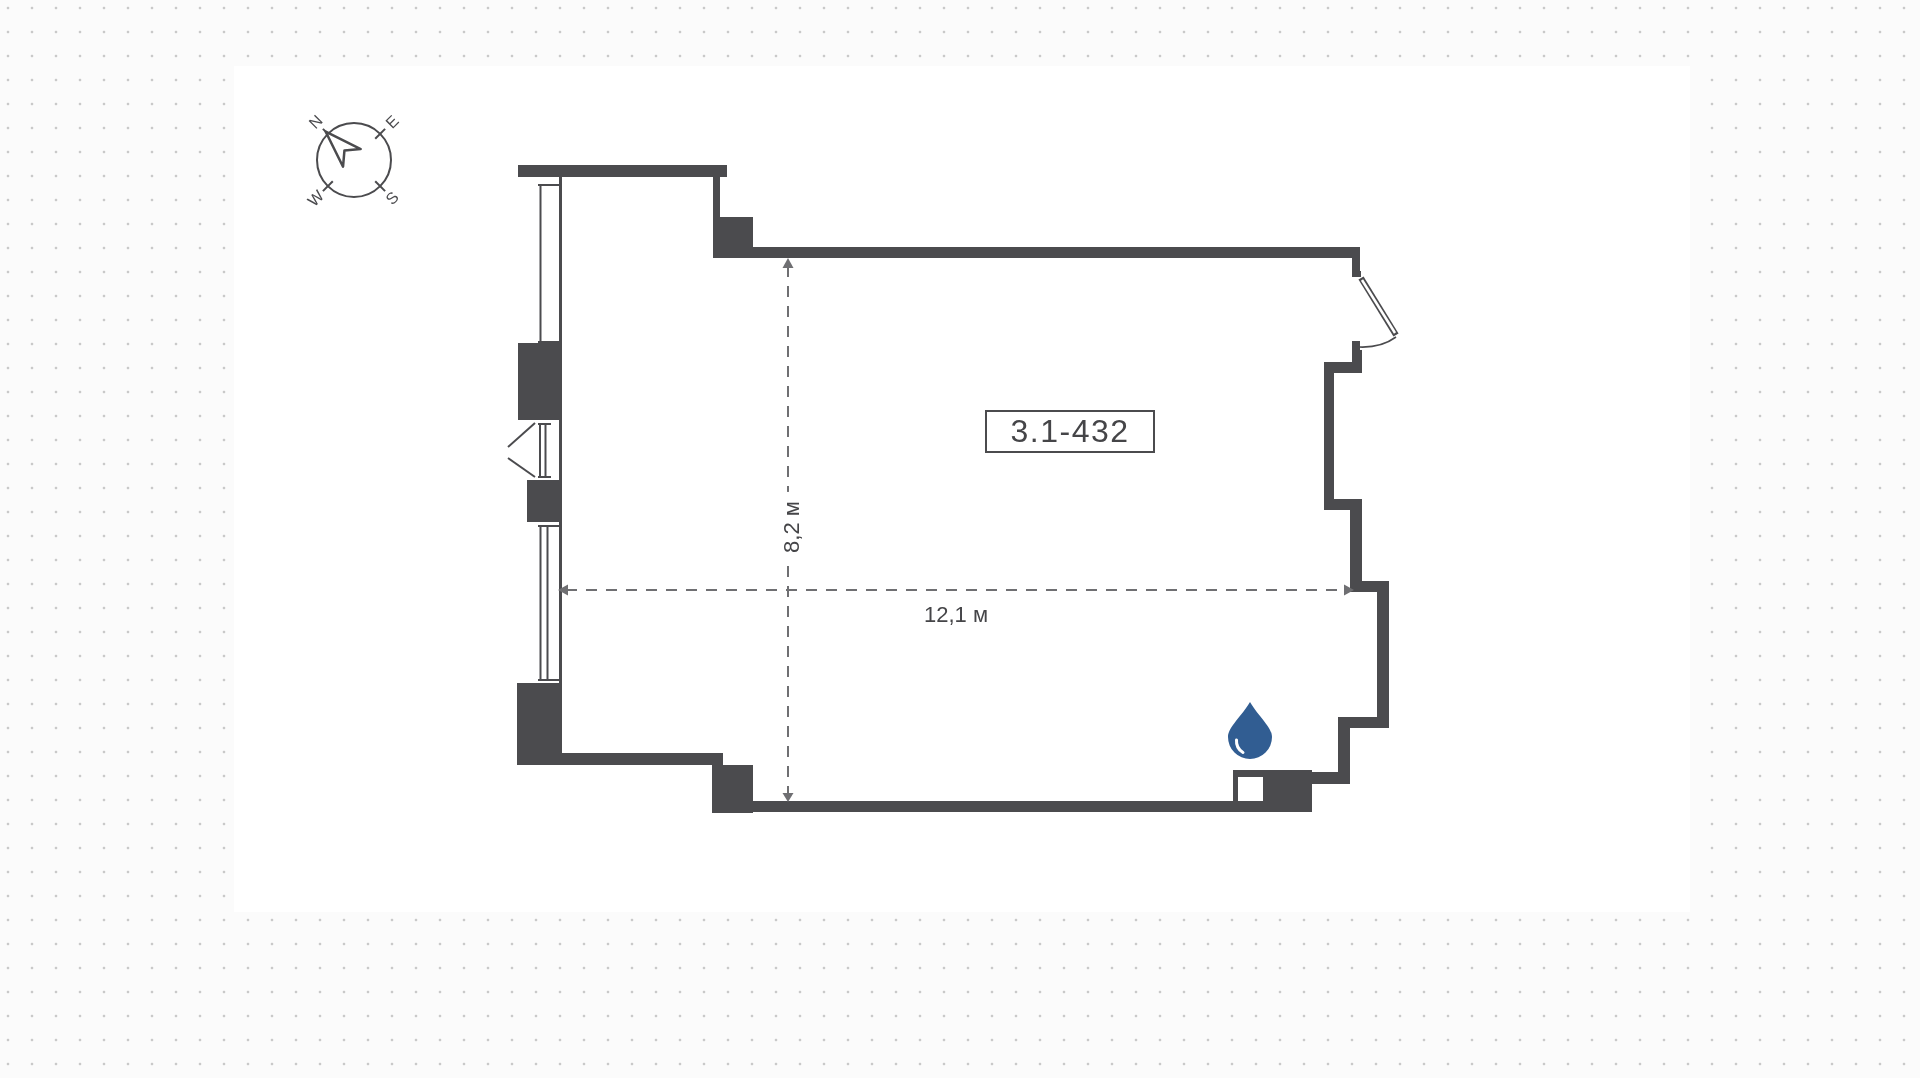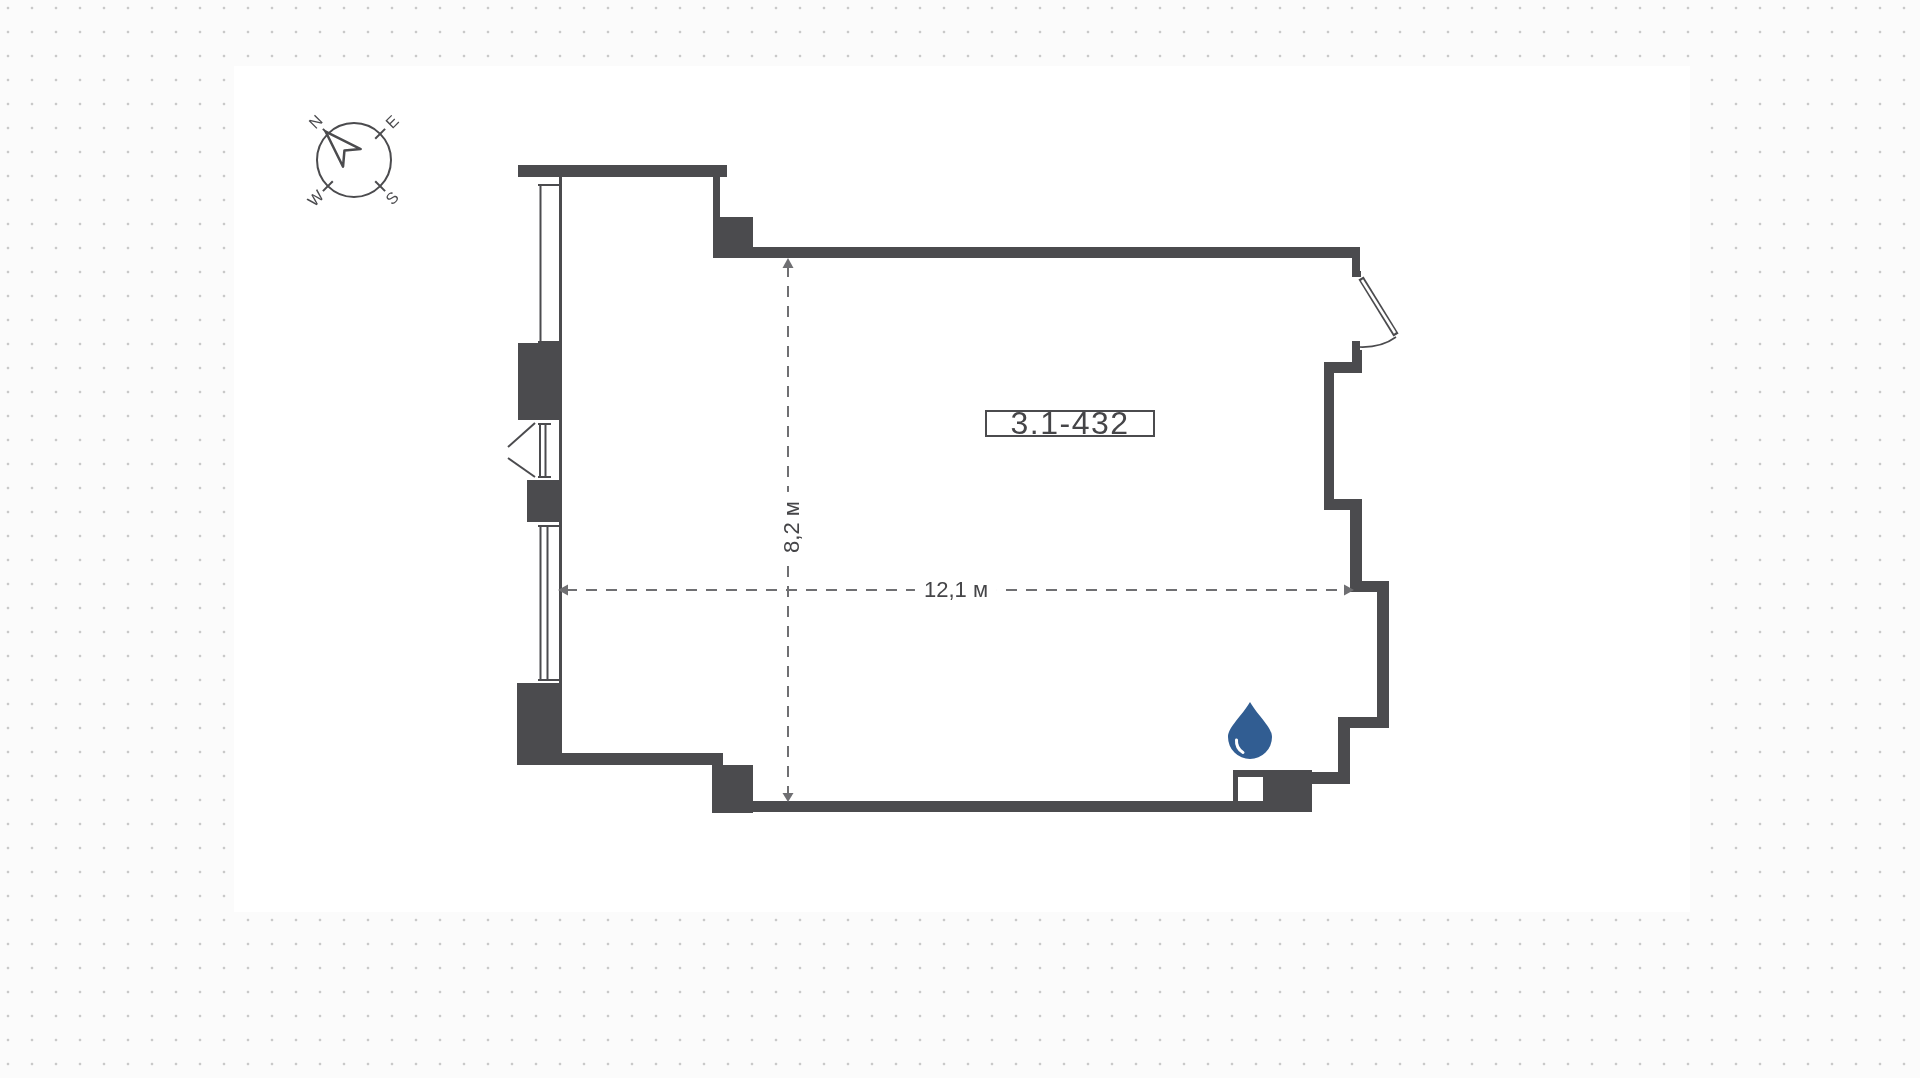--- a/index.html
+++ b/index.html
@@ -37,31 +37,31 @@
   .compass-stroke{stroke:var(--wall);stroke-width:2;fill:none;}
   .compass-letter{
     fill:var(--wall);font-size:16px;font-weight:500;
     text-anchor:middle;dominant-baseline:central;
     font-family:"Liberation Sans", sans-serif;
   }
   .north-arrow{fill:var(--surface);stroke:var(--wall);stroke-width:2.5;stroke-linejoin:round;}
   .drop{fill:var(--accent-drop);}
   .drop-highlight{stroke:#ffffff;stroke-width:3;fill:none;stroke-linecap:round;}
   .room-label{
-    position:absolute;left:985px;top:410px;width:170px;height:27px;
+    position:absolute;left:985px;top:410px;width:170px;height:43px;
     background:var(--surface);border:2px solid var(--wall);
     color:var(--text);font-size:32px;font-weight:500;letter-spacing:1.5px;
     display:flex;align-items:center;justify-content:center;
   }
   .dim-label{
     position:absolute;background:var(--surface);color:var(--text);
     font-size:22px;font-weight:500;white-space:nowrap;
     padding:1px 9px;line-height:26px;
   }
-  .dim-label.horizontal{left:956px;top:590px;transform:translate(-50%,-50%);}
+  .dim-label.horizontal{left:956px;top:615px;transform:translate(-50%,-50%);}
   .dim-label.vertical{left:792px;top:527px;transform:translate(-50%,-50%) rotate(-90deg);}
   .room-hotspot{fill:rgba(0,0,0,0);cursor:pointer;}
 </style>
 </head>
 <body>
 
 <div class="canvas">
 
   <div class="plan-surface"></div>
 

